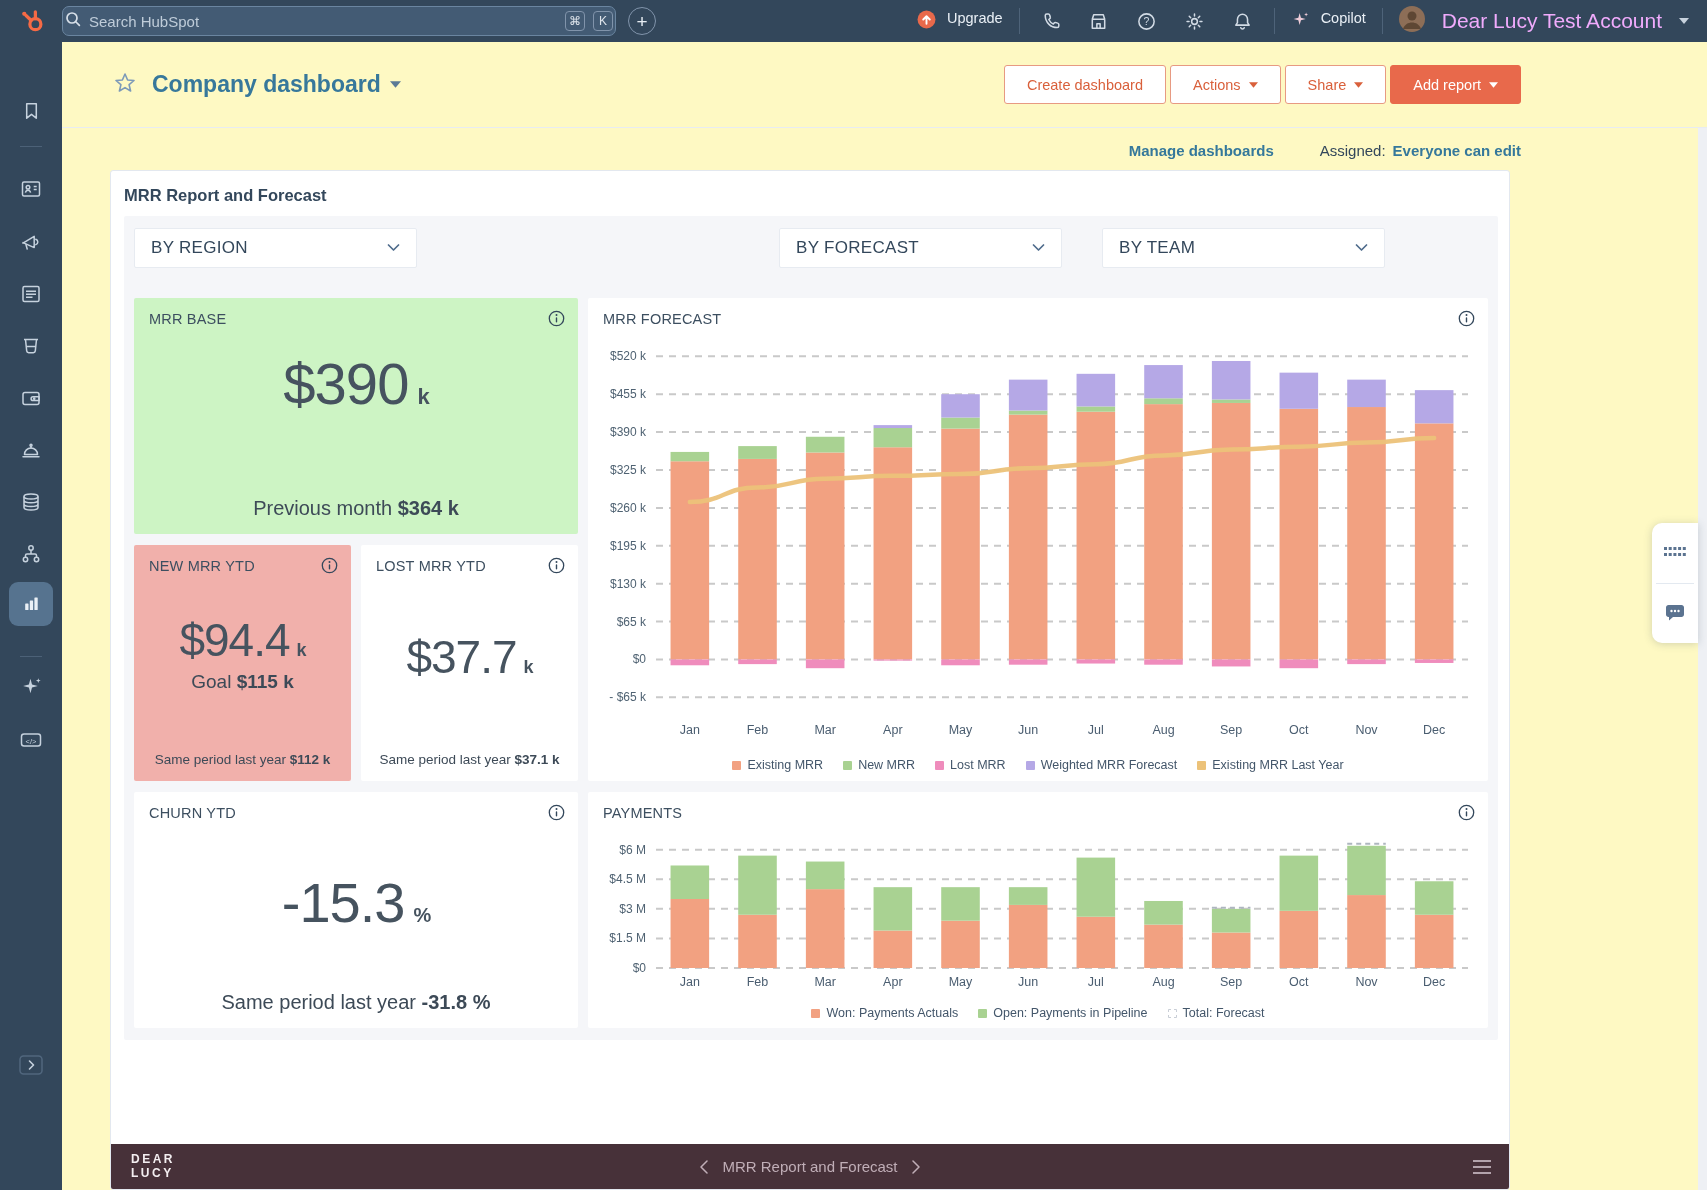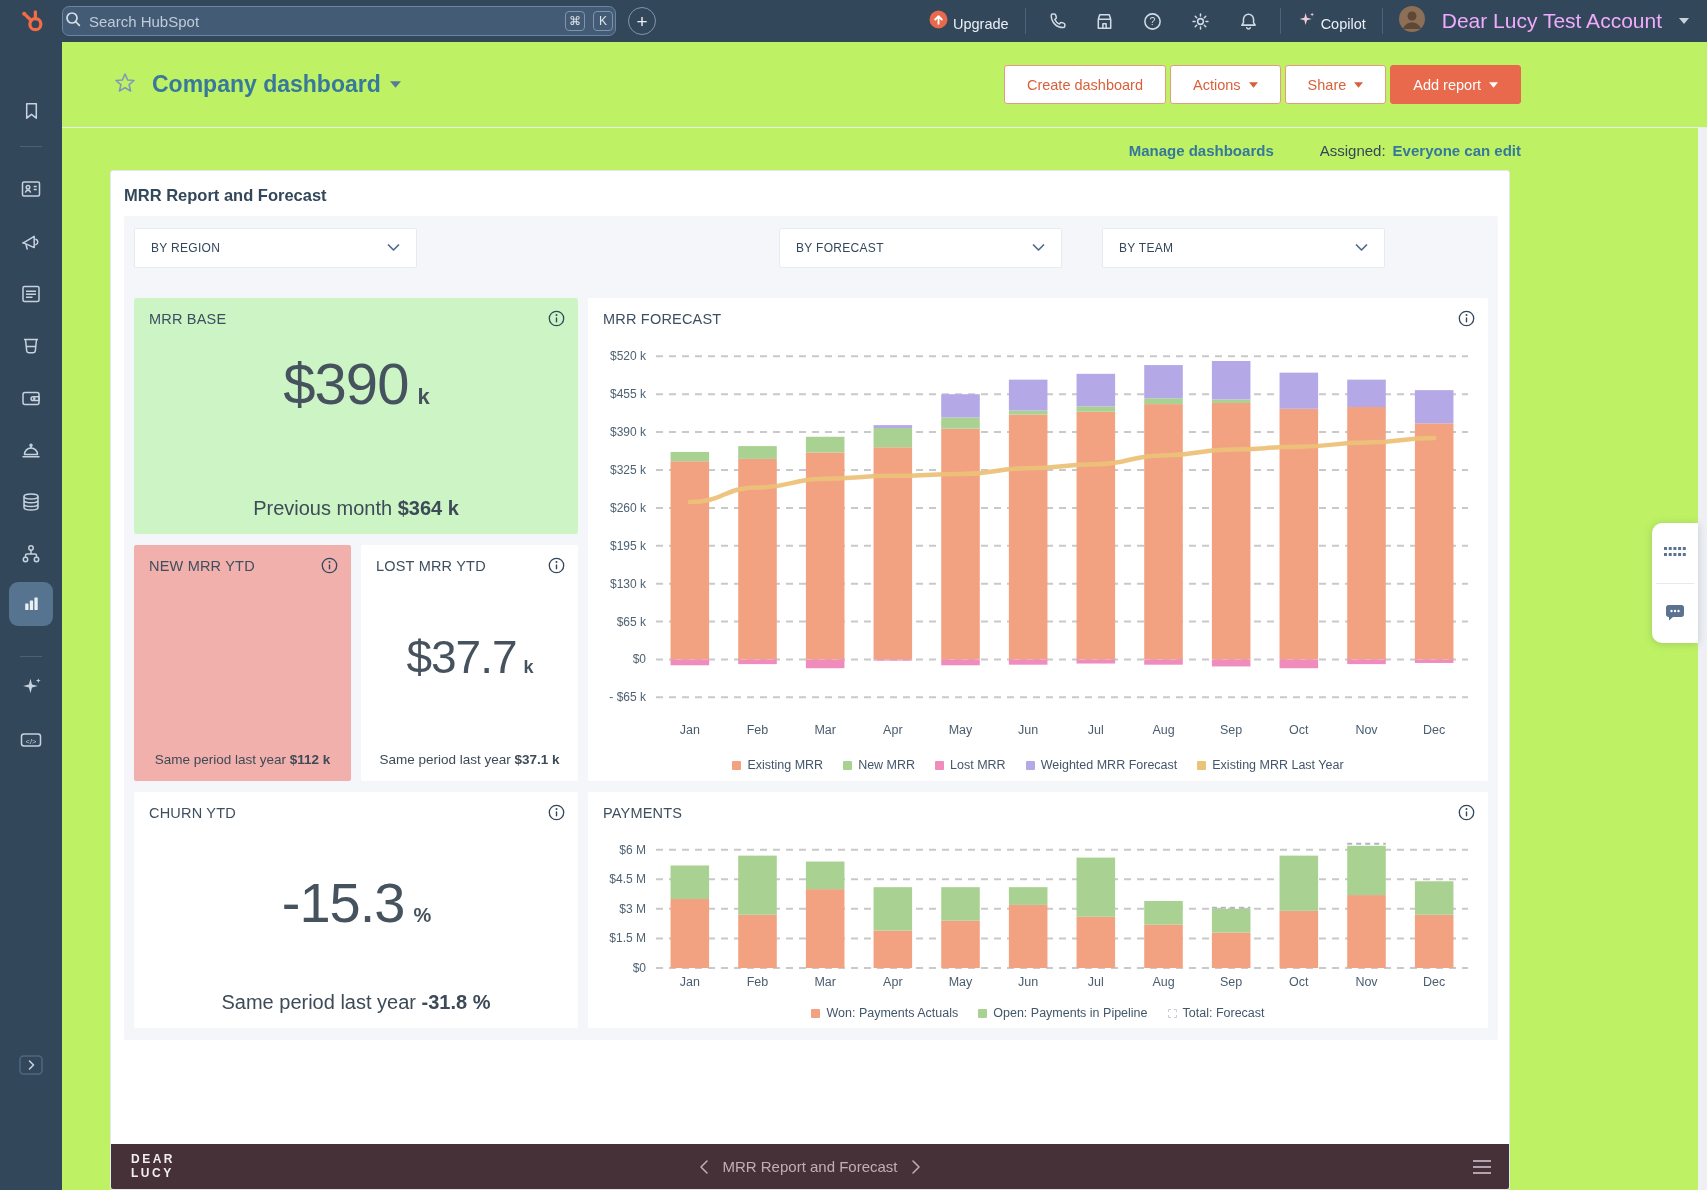--- a/index.html
+++ b/index.html
@@ -9,51 +9,51 @@
 
   
   .topbar{position:absolute;left:0;top:0;width:1707px;height:42px;background:#33475b;display:flex;align-items:center;z-index:30}
   .logo-cell{width:62px;display:flex;justify-content:center;align-items:center;flex:0 0 62px}
   .searchbox{width:554px;height:30px;background:#435b74;border:1px solid #6a85a0;border-radius:7px;display:flex;align-items:center;padding:0 2px;gap:8px}
   .searchbox input{flex:1;background:transparent;border:none;outline:none;color:#eaf0f6;font-size:15px}
   .searchbox input::placeholder{color:#bfccd9}
   .keycap{min-width:20px;height:20px;border:1px solid #8194ab;border-radius:4px;color:#dfe5ec;font-size:12px;display:flex;align-items:center;justify-content:center;padding:0 3px}
   .add-circle{width:28px;height:28px;border:1px solid #8194ab;border-radius:50%;margin-left:12px;display:flex;align-items:center;justify-content:center;color:#e6ecf2;font-size:19px;line-height:1;cursor:pointer}
   .tb-right{margin-left:auto;display:flex;align-items:center;gap:0;padding-right:18px}
-  .tb-item{display:flex;align-items:flex-end;gap:5px;color:#eaf0f6;font-size:14.5px;cursor:pointer}
+  .tb-item{display:flex;align-items:flex-start;gap:11px;color:#eaf0f6;font-size:14.5px;cursor:pointer}
   .tb-sep{width:1px;height:26px;background:#4e6379;margin:0 16px}
   .tb-icons{display:flex;align-items:center;gap:26px;margin:0 4px}
   .tb-ic{width:22px;height:22px;display:flex;align-items:center;justify-content:center;cursor:pointer}
   .acct{display:flex;align-items:center;gap:17px;color:#f0abfc;font-size:21px;cursor:pointer}
 
   
   .sidebar{position:absolute;left:0;top:42px;width:62px;height:1148px;background:#33475b;z-index:20}
   .sb-ic{position:absolute;left:0;width:62px;display:flex;justify-content:center;cursor:pointer}
   .sb-div{position:absolute;left:20px;width:22px;height:1px;background:#4c6177}
   .sb-active{position:absolute;left:9px;width:44px;height:44px;background:#56738f;border-radius:9px;display:flex;align-items:center;justify-content:center;cursor:pointer}
 
   
-  .main{position:absolute;left:62px;top:42px;width:1645px;height:1148px;background:#bef264}
+  .main{position:absolute;left:62px;top:42px;width:1645px;height:1148px;background:#fef9c3}
   .scroll-track{position:absolute;right:0;top:86px;width:9px;bottom:0;background:#eef0f4}
   .hdr{height:86px;display:flex;align-items:center;padding-left:51px;padding-right:186px;border-bottom:1px solid #e8ecf2}
   .page-title{font-size:23px;font-weight:bold;color:#37789b;margin-left:15px}
   .title-caret{margin-left:9px;color:#5b7a96}
   .hdr-btns{margin-left:auto;display:flex;gap:4px}
   .btn{height:39px;border-radius:3px;font-size:14.5px;display:flex;align-items:center;justify-content:center;gap:8px;padding:0 22px;cursor:pointer;font-family:"Liberation Sans",sans-serif}
   .btn.ghost{background:#fff;border:1px solid #e79a82;color:#d9603b}
   .btn.primary{background:#e8694b;border:1px solid #e8694b;color:#fff}
   .subhdr{display:flex;justify-content:flex-end;align-items:center;gap:46px;padding:14px 186px 0 0;font-size:15px}
   .teal-link{color:#35789b;font-weight:bold;cursor:pointer}
   .assigned{display:flex;gap:7px;align-items:center}
 
   
   .dash-card{position:absolute;left:48px;top:128px;width:1400px;height:1020px;background:#fff;border:1px solid #e3e8ef;border-radius:3px;overflow:hidden}
   .dash-title{position:absolute;left:13px;top:15px;font-size:16.5px;font-weight:bold;color:#33475b}
   .dash-panel{position:absolute;left:13px;top:45px;width:1374px;height:824px;background:#f5f6f9;border-radius:2px}
-  .filter{position:absolute;top:12px;height:40px;width:283px;background:#fff;border:1px solid #e7ebf1;border-radius:2px;display:flex;align-items:center;justify-content:space-between;padding:14px 16px;font-size:12px;letter-spacing:.3px;color:#33475b;cursor:pointer}
+  .filter{position:absolute;top:12px;height:40px;width:283px;background:#fff;border:1px solid #e7ebf1;border-radius:2px;display:flex;align-items:center;justify-content:space-between;padding:14px 16px;font-size:17px;letter-spacing:.3px;color:#33475b;cursor:pointer}
 
   .kpi{position:absolute;border-radius:2px}
   .kpi .klabel{position:absolute;left:15px;top:13px;font-size:14.5px;color:#3d4f60;letter-spacing:.2px}
   .info-ic{position:absolute;right:13px;top:12px;cursor:pointer}
   .kpi-center{position:absolute;left:0;right:0;text-align:center}
   .big-val{font-size:58px;color:#46535f;letter-spacing:-1px}
   .big-val .unit{font-size:22px;font-weight:bold;margin-left:9px}
   .mid-val{font-size:46px;color:#46535f;letter-spacing:-1px}
   .mid-val .unit{font-size:18px;font-weight:bold;margin-left:7px}
   .goal{font-size:21px;color:#3d4a57;margin-top:4px}
@@ -343,20 +343,24 @@
         <div class="kpi-foot"><span>Previous month</span> <b>$364 k</b></div>
       </div>
 
       <div class="kpi" style="left:10px;top:329px;width:217px;height:236px;background:#f1b0ab">
         <span class="klabel">NEW MRR YTD</span>
         <span class="info-ic"><svg width="17" height="17" viewBox="0 0 17 17" fill="none">
               <circle cx="8.5" cy="8.5" r="7.2" stroke="#33475b" stroke-width="1.3"></circle>
               <circle cx="8.5" cy="5.1" r="1" fill="#33475b"></circle>
               <rect x="7.8" y="7.2" width="1.4" height="5.2" rx="0.7" fill="#33475b"></rect>
             </svg></span>
+        <div class="kpi-center" style="top:68px">
+          <div class="mid-val"><span>$94.4</span><span class="unit">k</span></div>
+          <div class="goal" style="font-size:19px"><span>Goal</span> <b>$115 k</b></div>
+        </div>
         <div class="kpi-foot small"><span>Same period last year</span> <b>$112 k</b></div>
       </div>
 
       <div class="kpi" style="left:237px;top:329px;width:217px;height:236px;background:#fff">
         <span class="klabel">LOST MRR YTD</span>
         <span class="info-ic"><svg width="17" height="17" viewBox="0 0 17 17" fill="none">
               <circle cx="8.5" cy="8.5" r="7.2" stroke="#33475b" stroke-width="1.3"></circle>
               <circle cx="8.5" cy="5.1" r="1" fill="#33475b"></circle>
               <rect x="7.8" y="7.2" width="1.4" height="5.2" rx="0.7" fill="#33475b"></rect>
             </svg></span>

